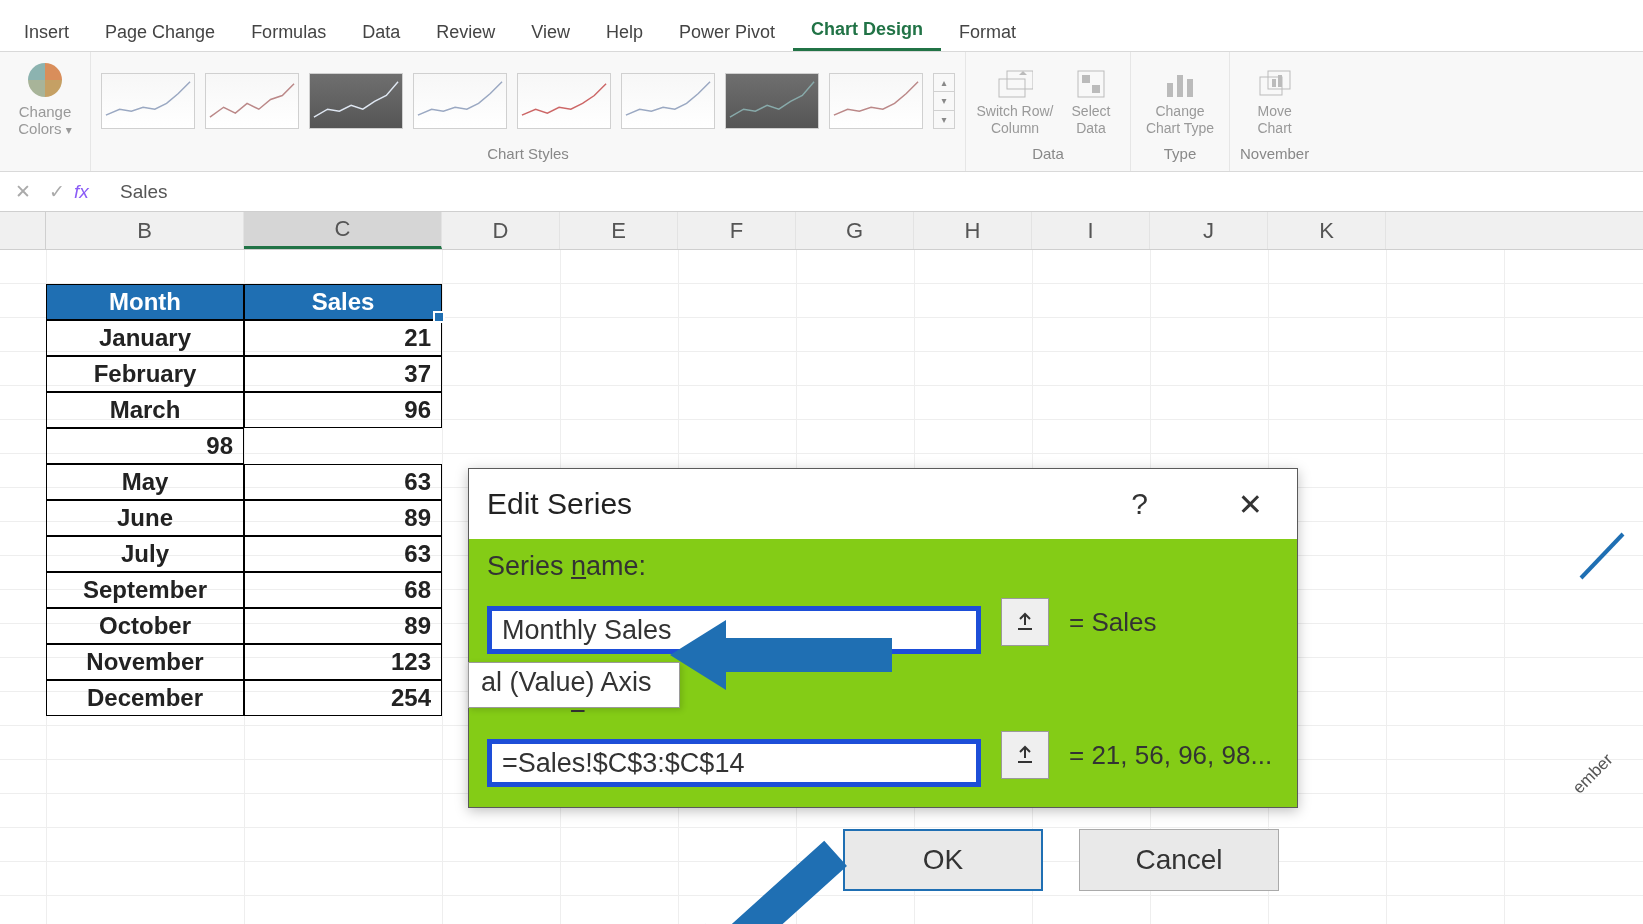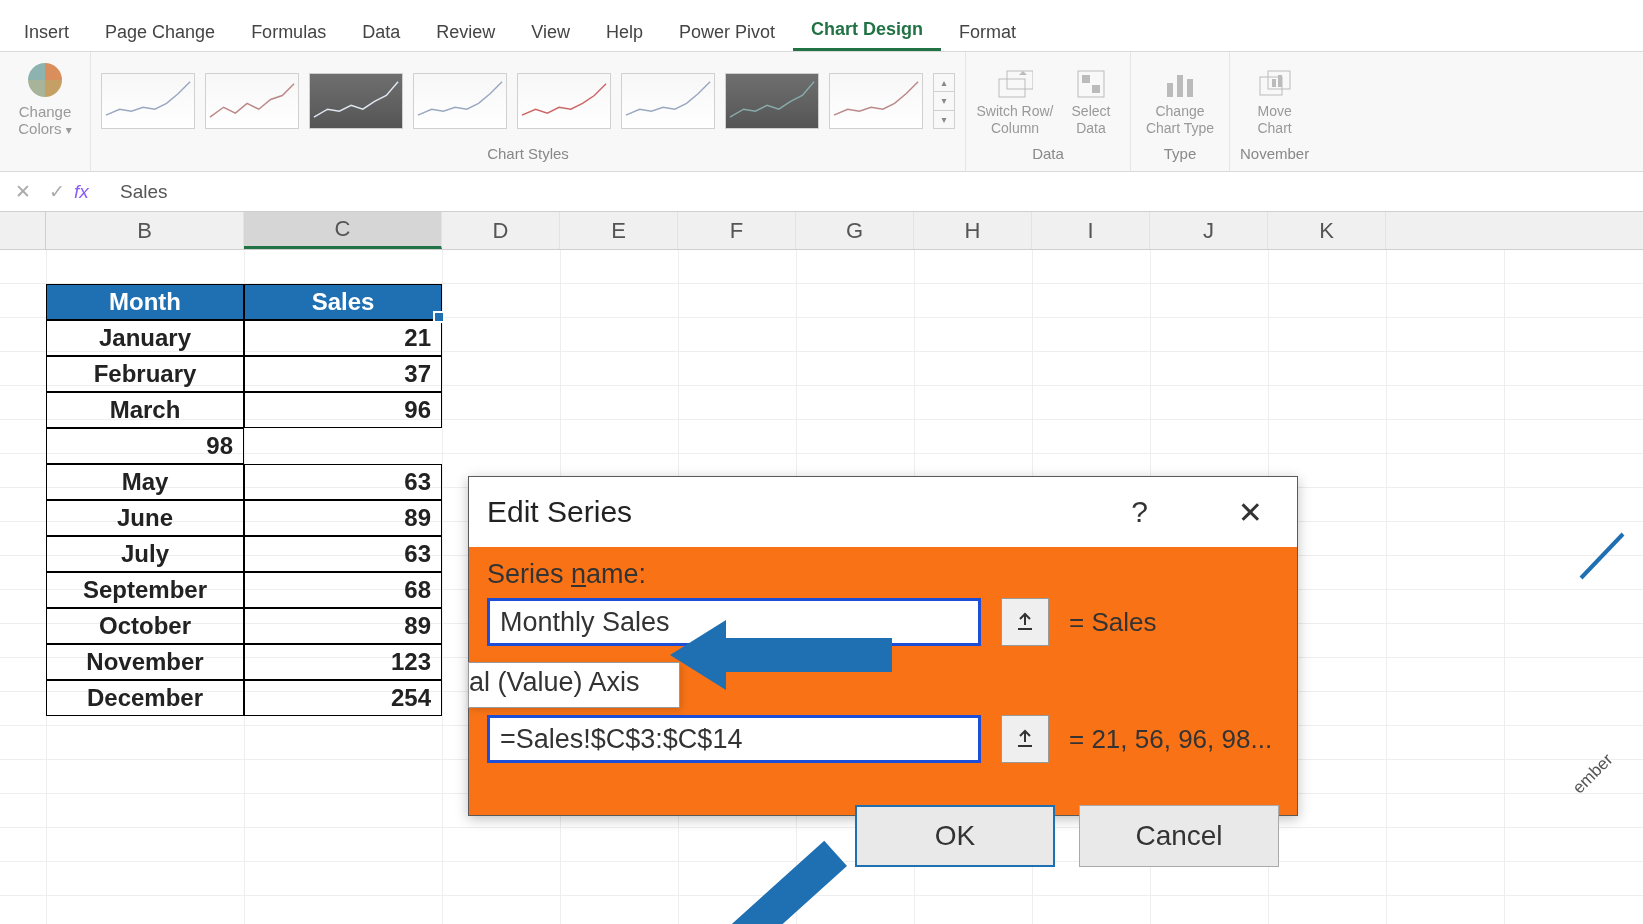--- a/index.html
+++ b/index.html
@@ -47,34 +47,34 @@
   
   .data-table{position:absolute;left:46px;top:72px;font-size:24px;}
   .dt-row{display:flex;height:36px;}
   .dt-cell{width:198px;border:1px solid #000;display:flex;align-items:center;padding:0 10px;}
   .dt-cell.header{background:#1f6fb3;color:#fff;font-weight:700;justify-content:center;}
   .dt-cell.month{justify-content:center;font-weight:700;}
   .dt-cell.sales{justify-content:flex-end;font-weight:700;}
   .data-table .dt-row:first-child .dt-cell.header.c2{position:relative;}
   .data-table .dt-row:first-child .dt-cell.header.c2::after{content:"";position:absolute;right:-4px;bottom:-4px;width:8px;height:8px;background:#1f6fb3;border:2px solid #fff;}
   
-  .dialog{position:absolute;left:468px;top:264px;width:830px;height:340px;background:#f97316;border:1px solid #5a5a5a;box-shadow:0 3px 12px rgba(0,0,0,.25);z-index:10;}
+  .dialog{position:absolute;left:468px;top:256px;width:830px;height:340px;background:#84cc16;border:1px solid #5a5a5a;box-shadow:0 3px 12px rgba(0,0,0,.25);z-index:10;}
   .dlg-titlebar{height:70px;display:flex;align-items:center;justify-content:space-between;padding:0 34px 0 18px;background:#fff;font-size:30px;}
   .dlg-titlebar .ttl{font-weight:400;}
   .dlg-titlebar .icons{display:flex;gap:90px;font-size:30px;color:#333;}
   .dlg-body{padding:0 18px 20px 18px;font-size:27px;color:#333;}
   .field-label{margin:12px 0 8px 0;}
   .underline{text-decoration:underline;}
   .field-row{display:flex;align-items:center;gap:20px;}
-  .text-input{flex:0 0 494px;height:48px;background:#fff;border:3px solid #1d4ed8;font-size:27px;padding:4px 10px;color:#333;}
+  .text-input{flex:0 0 494px;height:48px;background:#fff;border:5px solid #1d4ed8;font-size:27px;padding:4px 10px;color:#333;margin-top:16px;}
   .range-btn{flex:0 0 48px;height:48px;background:#efefef;border:1px solid #9a9a9a;display:flex;align-items:center;justify-content:center;}
   .range-btn svg{display:block;}
   .eq-text{font-size:26px;color:#333;}
-  .tooltip-box{position:absolute;left:468px;top:450px;width:212px;height:46px;background:#fff;border:1px solid #9a9a9a;font-size:27px;padding:4px 0;color:#333;box-shadow:2px 2px 6px rgba(0,0,0,.15);z-index:12;}
-  .btn-row{display:flex;justify-content:flex-end;gap:24px;margin-top:42px;}
+  .tooltip-box{position:absolute;left:468px;top:450px;width:212px;height:46px;background:#fff;border:1px solid #9a9a9a;font-size:27px;padding:4px 12px;color:#333;box-shadow:2px 2px 6px rgba(0,0,0,.15);z-index:12;}
+  .btn-row{display:flex;justify-content:flex-end;gap:36px;margin-top:42px;}
   .btn{width:200px;height:62px;font-size:28px;display:flex;align-items:center;justify-content:center;background:#e9e9e9;border:1px solid #aaa;}
   .btn.primary{border:2px solid #1f6fb3;}
   
   .arrow{position:absolute;z-index:20;}
   
   .chart-peek{position:absolute;right:14px;top:316px;z-index:5;}
   .month-peek{position:absolute;right:26px;top:552px;transform:rotate(-45deg);font-size:17px;color:#555;z-index:5;}
 </style>
 </head>
 <body>

